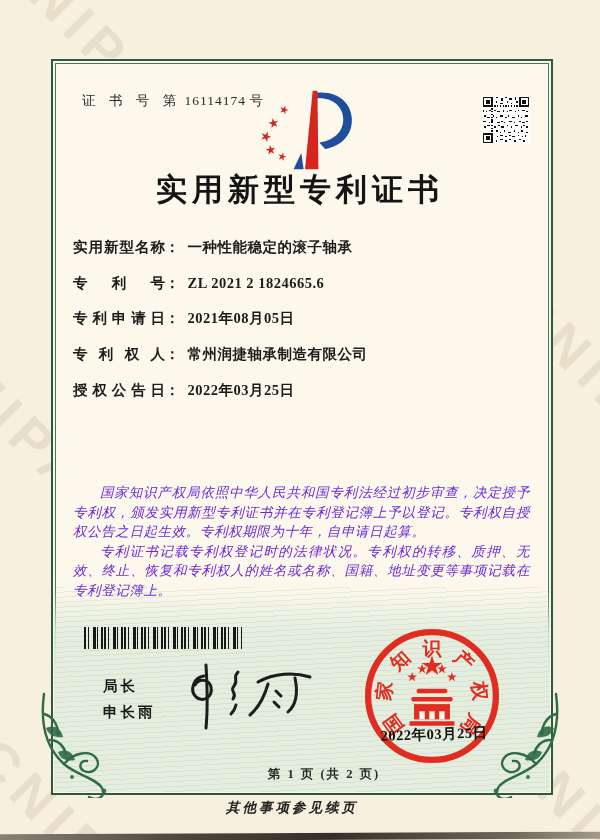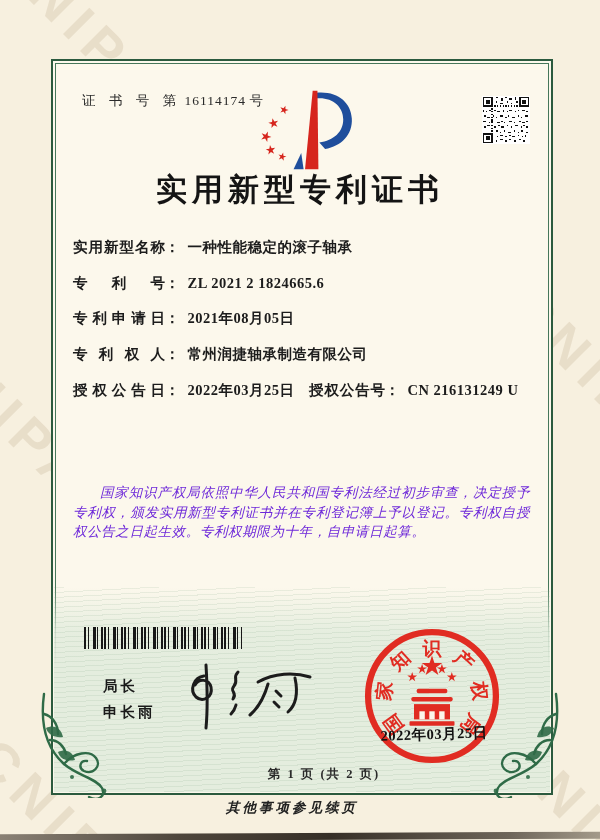--- a/index.html
+++ b/index.html
@@ -289,28 +289,26 @@
     <span class="flbl">专利号</span><span class="fcolon">：</span><span class="fval">ZL 2021 2 1824665.6</span>
   </div>
   <div class="frow">
     <span class="flbl">专利申请日</span><span class="fcolon">：</span><span class="fval">2021年08月05日</span>
   </div>
   <div class="frow">
     <span class="flbl">专利权人</span><span class="fcolon">：</span><span class="fval">常州润捷轴承制造有限公司</span>
   </div>
   <div class="frow">
     <span class="flbl">授权公告日</span><span class="fcolon">：</span><span class="fval">2022年03月25日</span>
-    <span class="g2">
-      <span class="flbl" style="width:76px">授权公告号</span><span class="fcolon">：</span><span class="fval">CN 216131249 U</span>
-    </span>
   </div>
 </div>
 
 <div class="paras">
   <p>国家知识产权局依照中华人民共和国专利法经过初步审查，决定授予专利权，颁发实用新型专利证书并在专利登记簿上予以登记。专利权自授权公告之日起生效。专利权期限为十年，自申请日起算。</p>
+  <p>专利证书记载专利权登记时的法律状况。专利权的转移、质押、无效、终止、恢复和专利权人的姓名或名称、国籍、地址变更等事项记载在专利登记簿上。</p>
 </div>
 
 <div class="barcode"></div>
 
 <div class="director">
   <div>局长</div>
   <div>申长雨</div>
 </div>
 
 <svg class="signature" width="145" height="72" viewBox="0 0 145 72">

